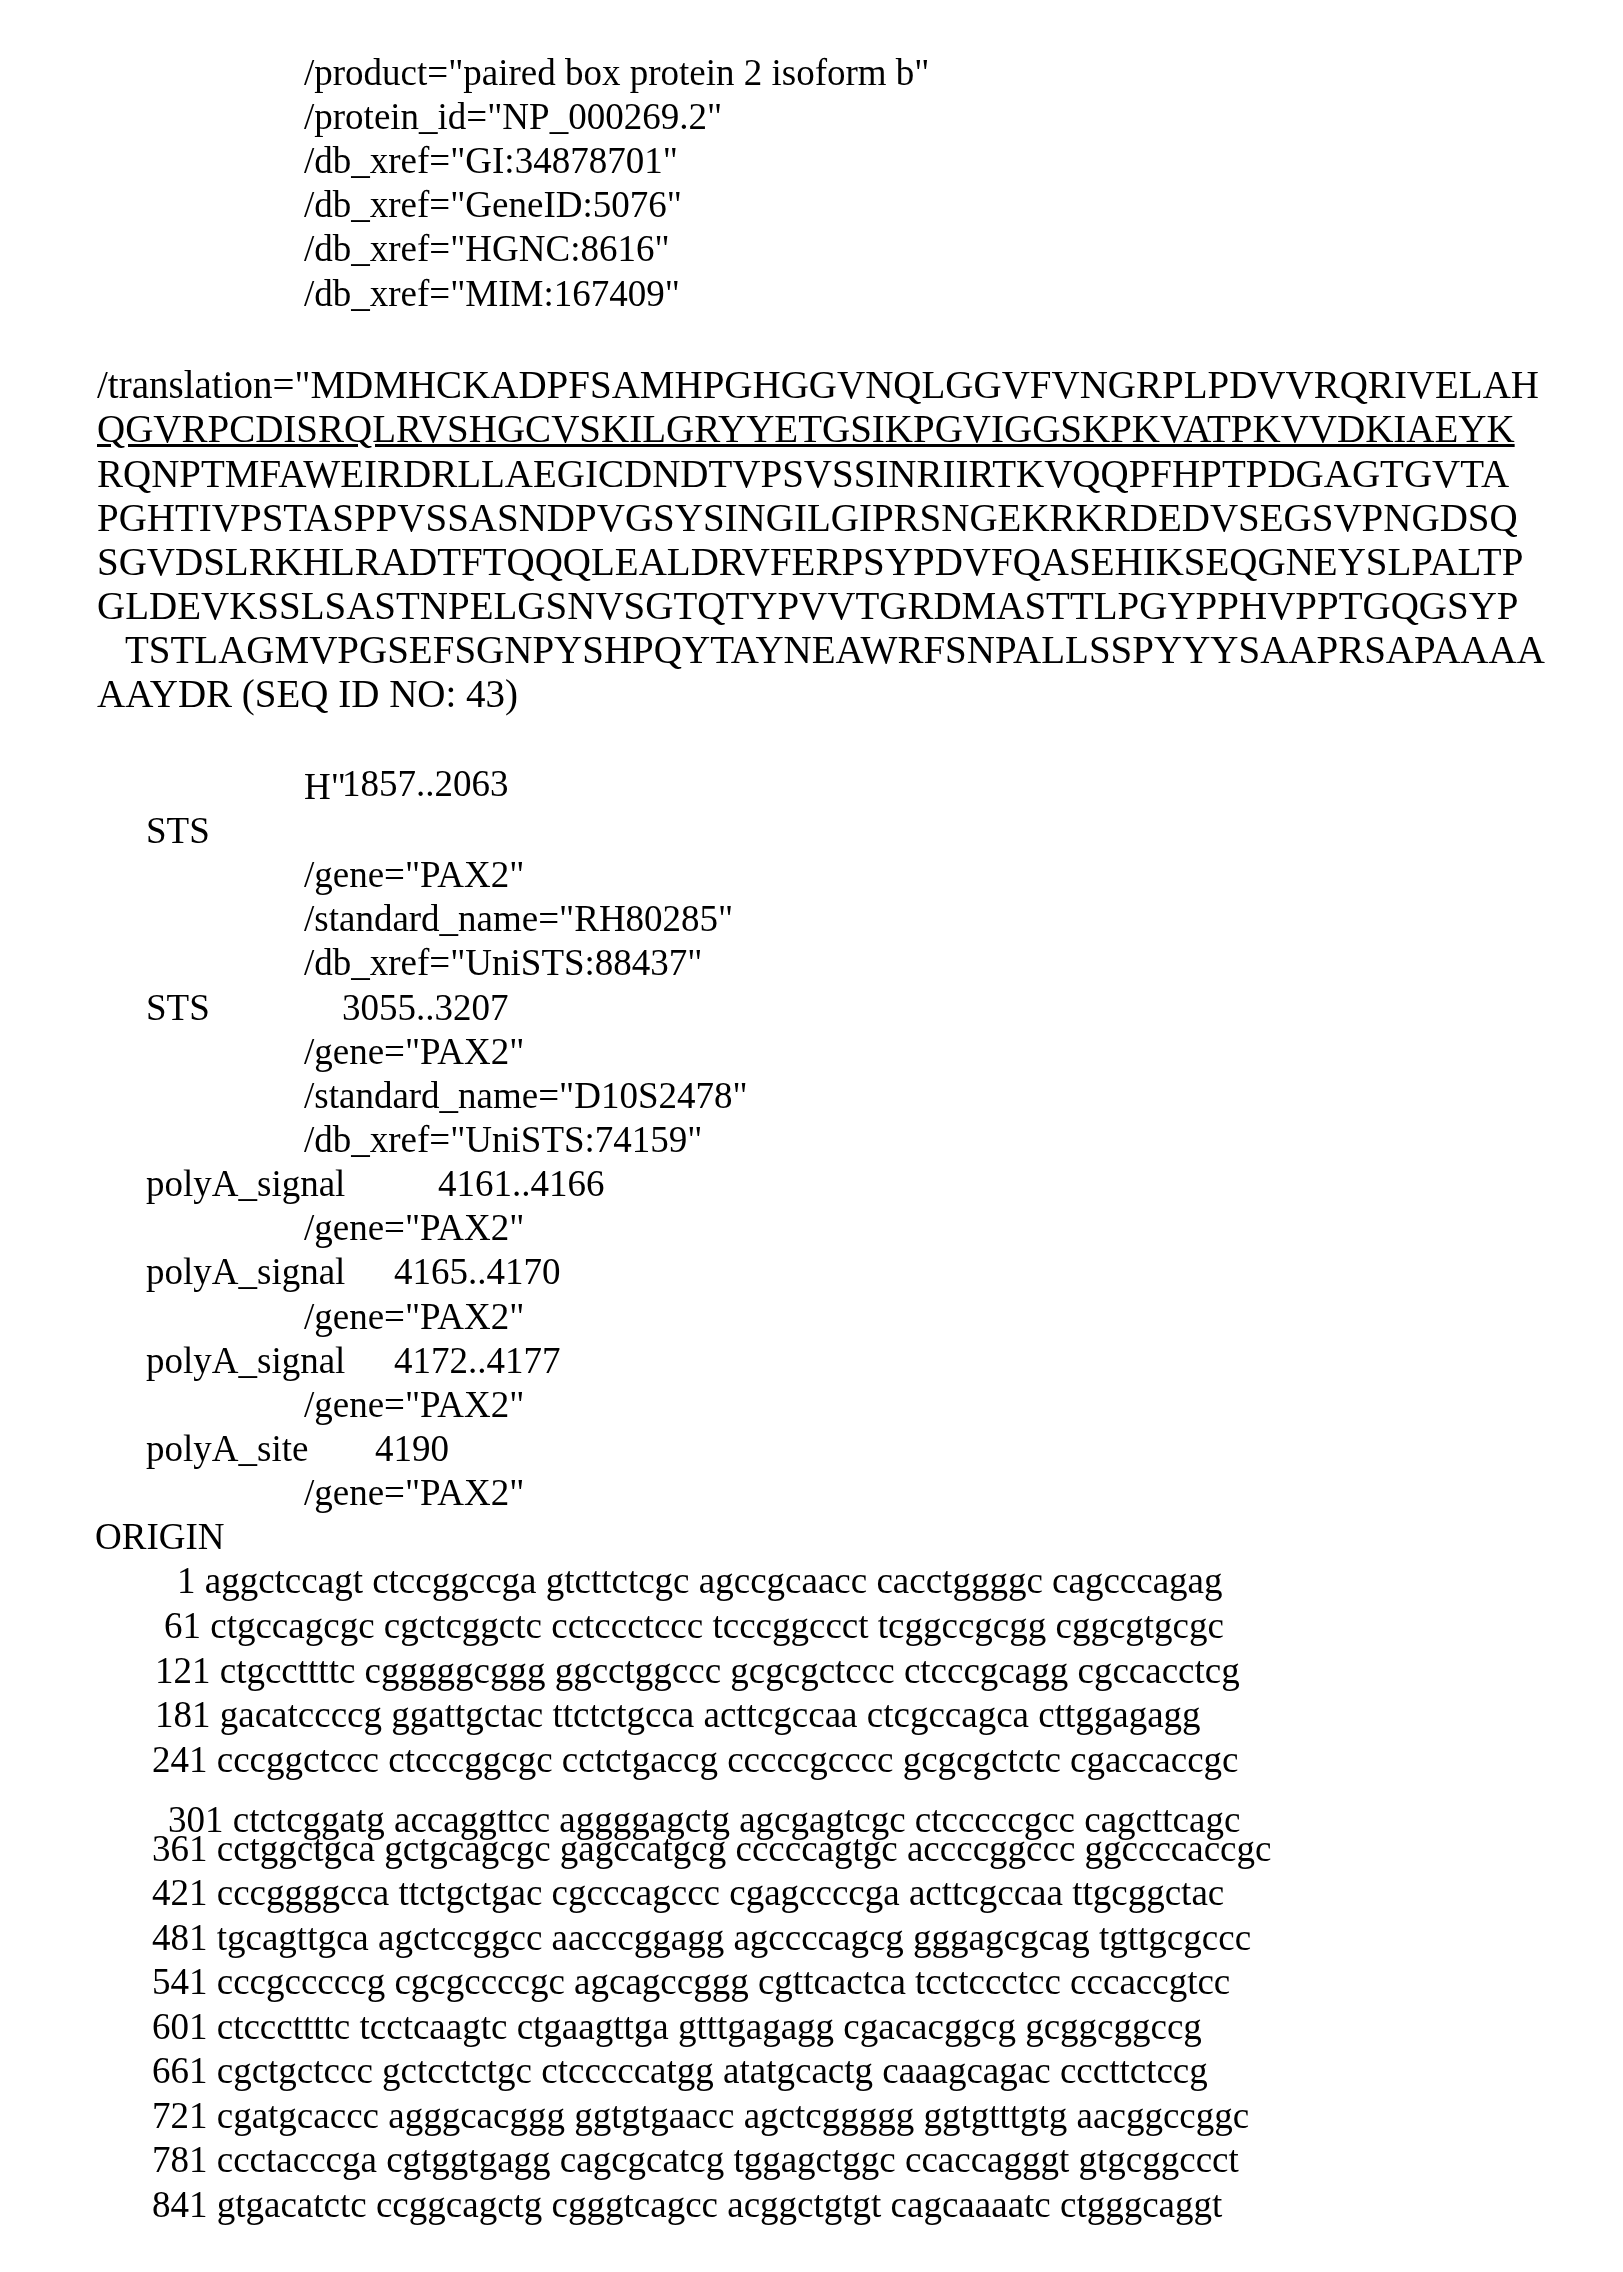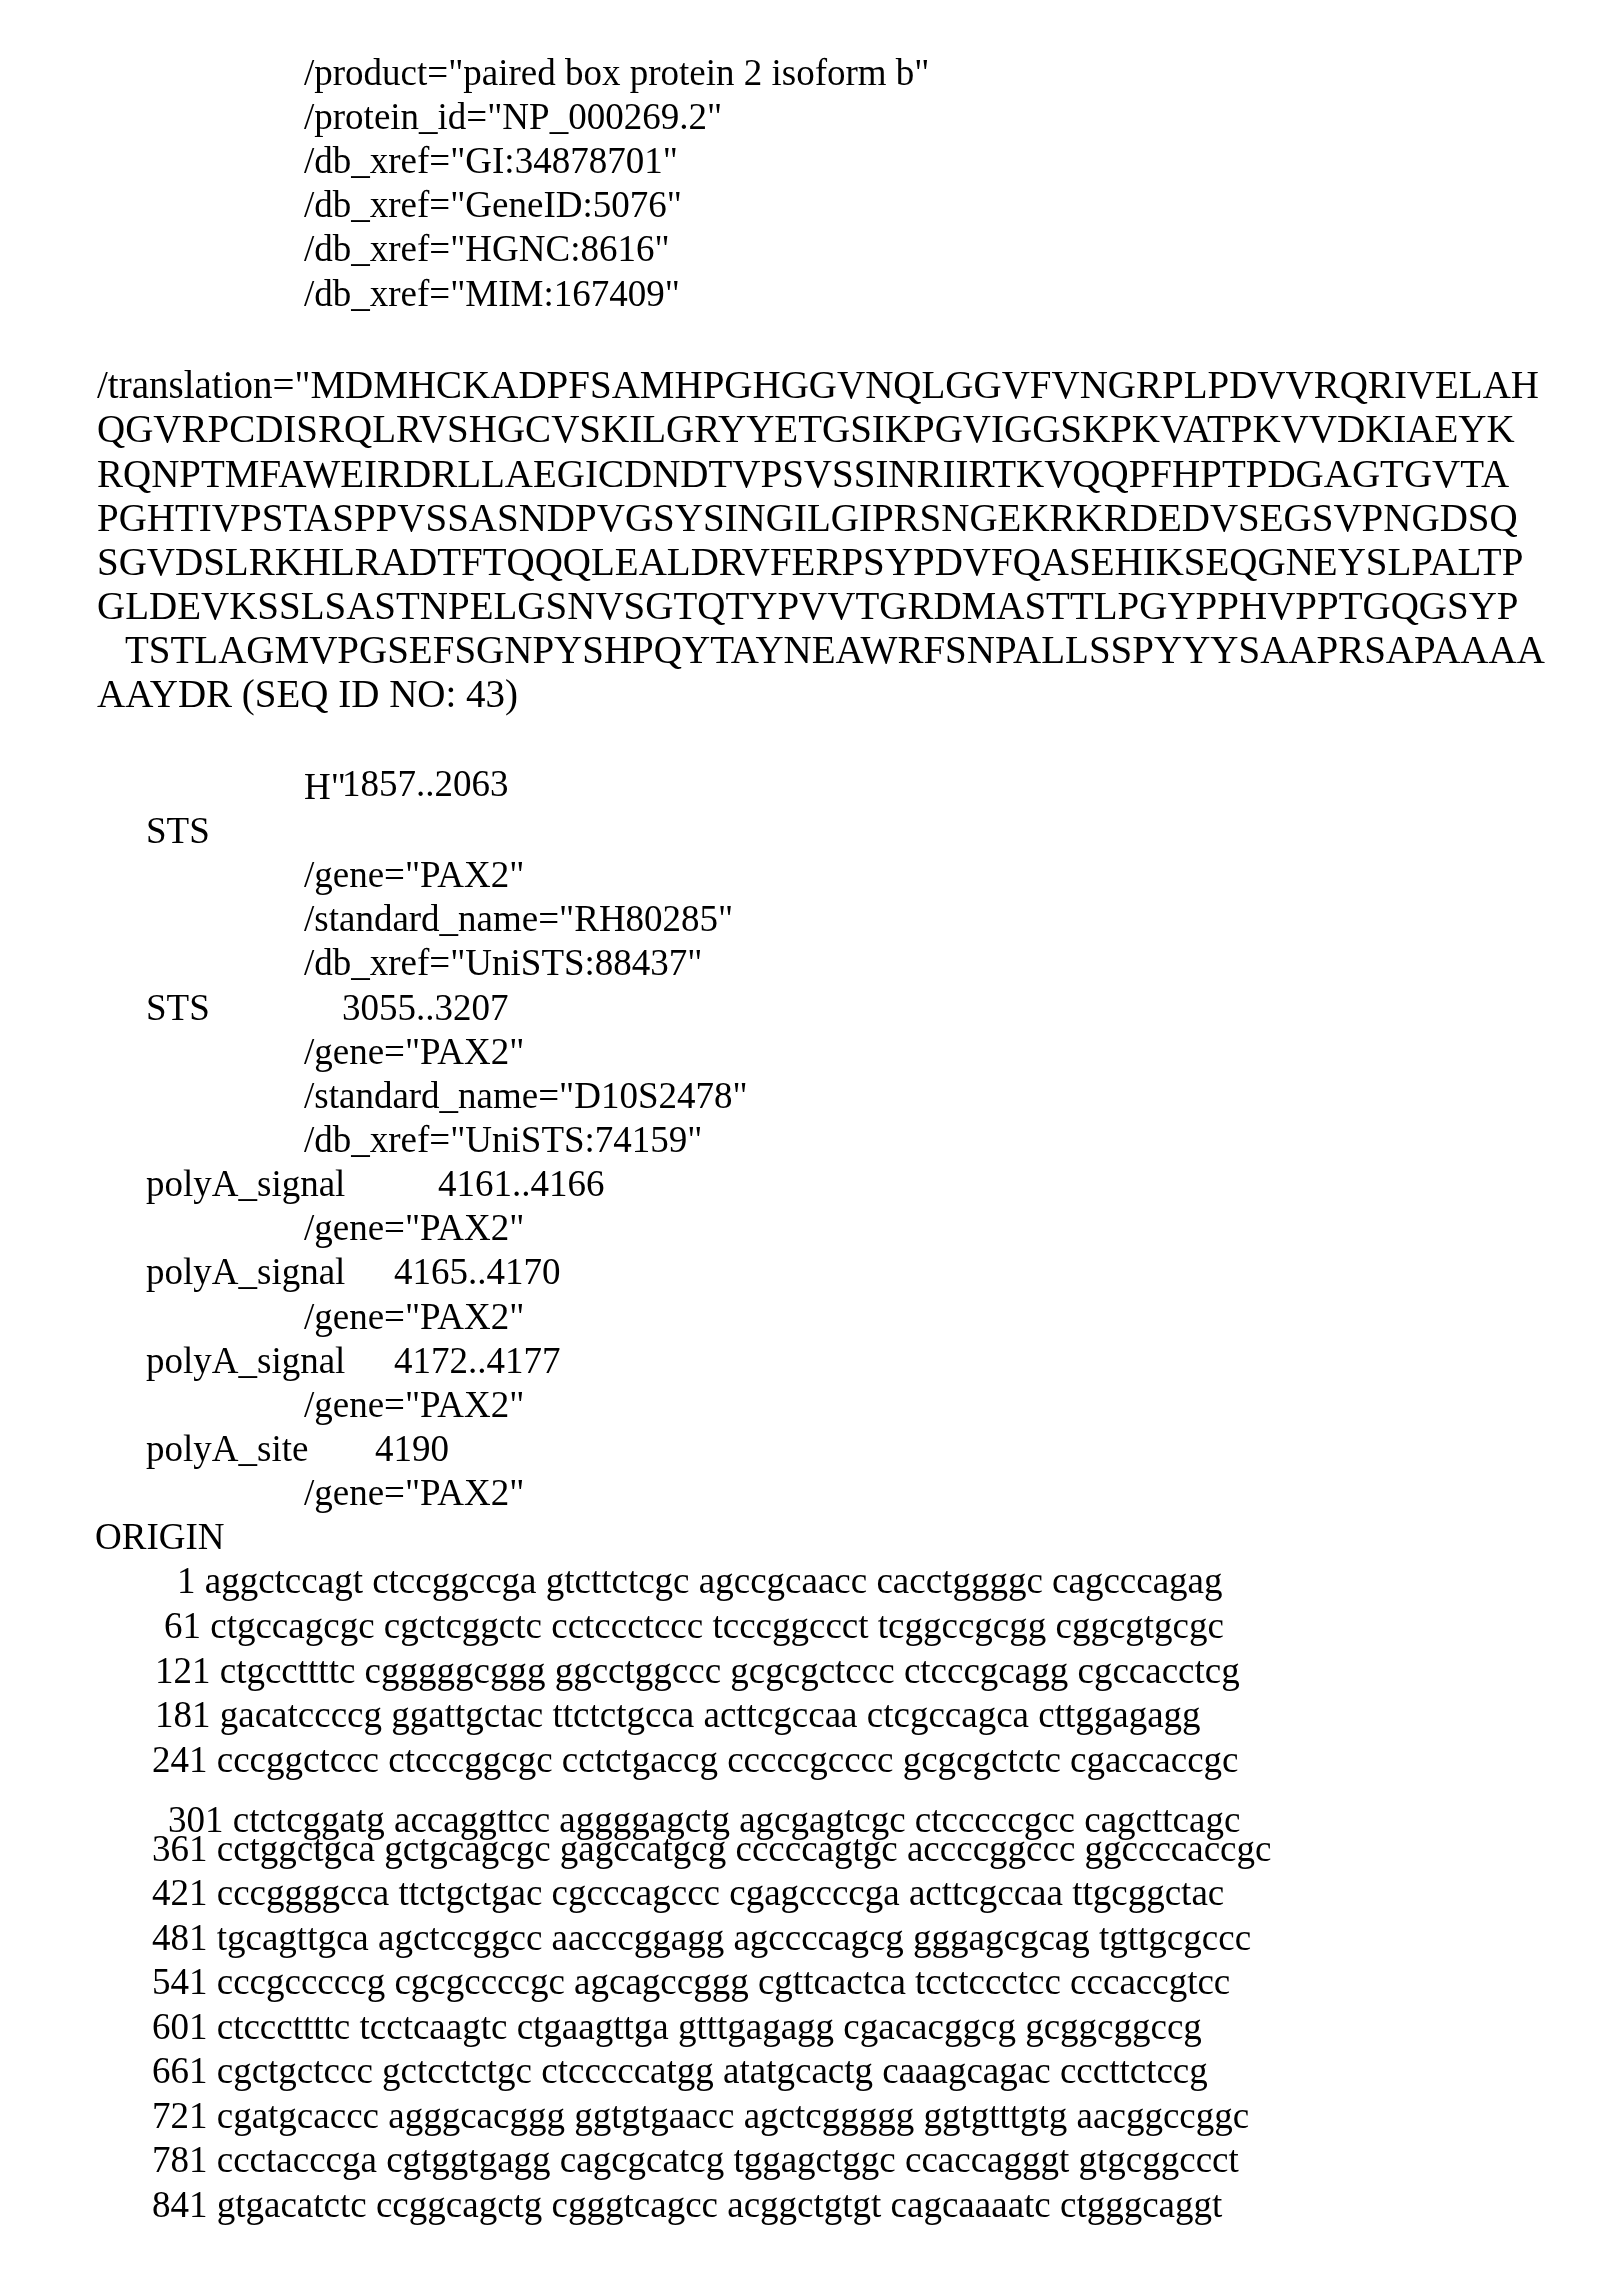--- a/index.html
+++ b/index.html
@@ -20,21 +20,21 @@
     <div class="ln" style="left:304px; top:51px;">/product="paired box protein 2 isoform b"</div>
     <div class="ln" style="left:304px; top:95px;">/protein_id="NP_000269.2"</div>
     <div class="ln" style="left:304px; top:139px;">/db_xref="GI:34878701"</div>
     <div class="ln" style="left:304px; top:183px;">/db_xref="GeneID:5076"</div>
     <div class="ln" style="left:304px; top:227px;">/db_xref="HGNC:8616"</div>
     <div class="ln" style="left:304px; top:272px;">/db_xref="MIM:167409"</div>
   </div>
 
   <div class="block trans">
     <div class="ln" style="left:97px; top:363px;">/translation="MDMHCKADPFSAMHPGHGGVNQLGGVFVNGRPLPDVVRQRIVELAH</div>
-    <div class="ln" style="left:97px; top:407px;">QGVRPCDISRQLRVSHGCVSKILGRYYETGSIKPGVIGGSKPKVATPKVVDKIAEYK</div>
+    <div class="ln" style="left:97px; top:407px;text-decoration:underline;">QGVRPCDISRQLRVSHGCVSKILGRYYETGSIKPGVIGGSKPKVATPKVVDKIAEYK</div>
     <div class="ln" style="left:97px; top:452px;">RQNPTMFAWEIRDRLLAEGICDNDTVPSVSSINRIIRTKVQQPFHPTPDGAGTGVTA</div>
     <div class="ln" style="left:97px; top:496px;">PGHTIVPSTASPPVSSASNDPVGSYSINGILGIPRSNGEKRKRDEDVSEGSVPNGDSQ</div>
     <div class="ln" style="left:97px; top:540px;">SGVDSLRKHLRADTFTQQQLEALDRVFERPSYPDVFQASEHIKSEQGNEYSLPALTP</div>
     <div class="ln" style="left:97px; top:584px;text-align:center;">GLDEVKSSLSASTNPELGSNVSGTQTYPVVTGRDMASTTLPGYPPHVPPTGQGSYP</div>
     <div class="ln" style="left:97px; top:628px;margin-left:28px;">TSTLAGMVPGSEFSGNPYSHPQYTAYNEAWRFSNPALLSSPYYYSAAPRSAPAAAA</div>
     <div class="ln" style="left:97px; top:672px;">AAYDR (SEQ ID NO: 43)</div>
   </div>
 
   <div class="block">
     <div class="ln" style="left:304px; top:765px;">H"</div>

